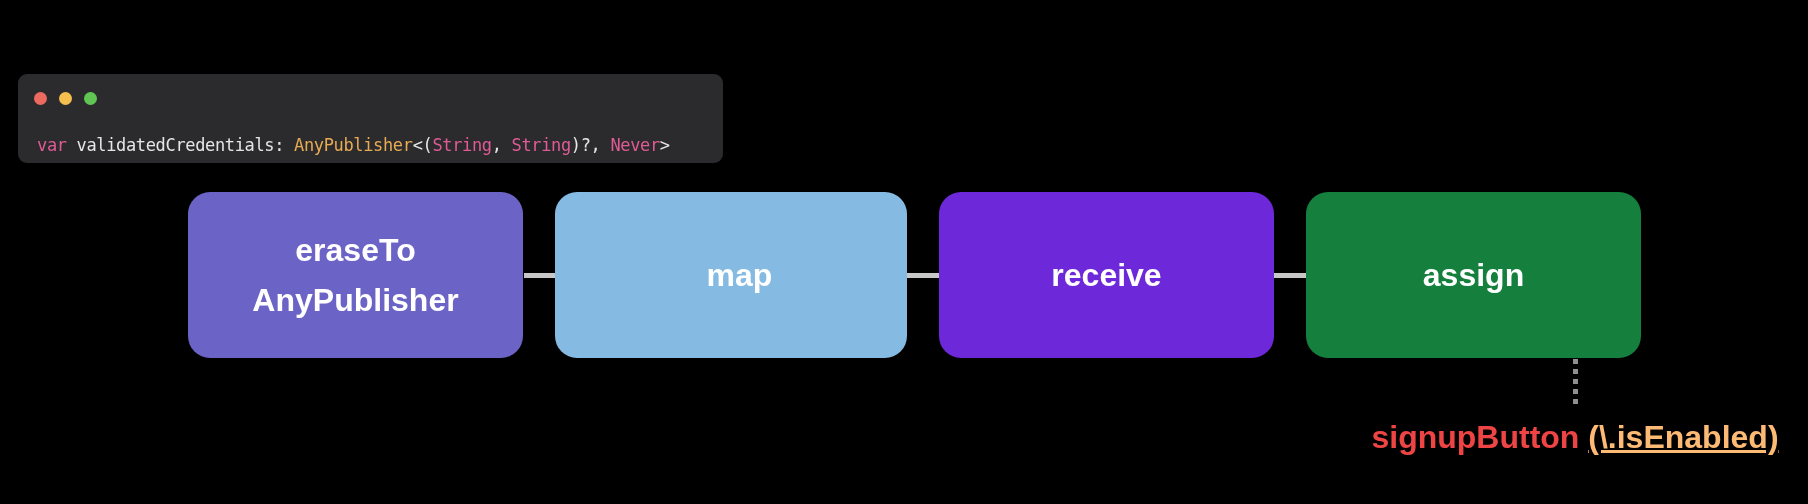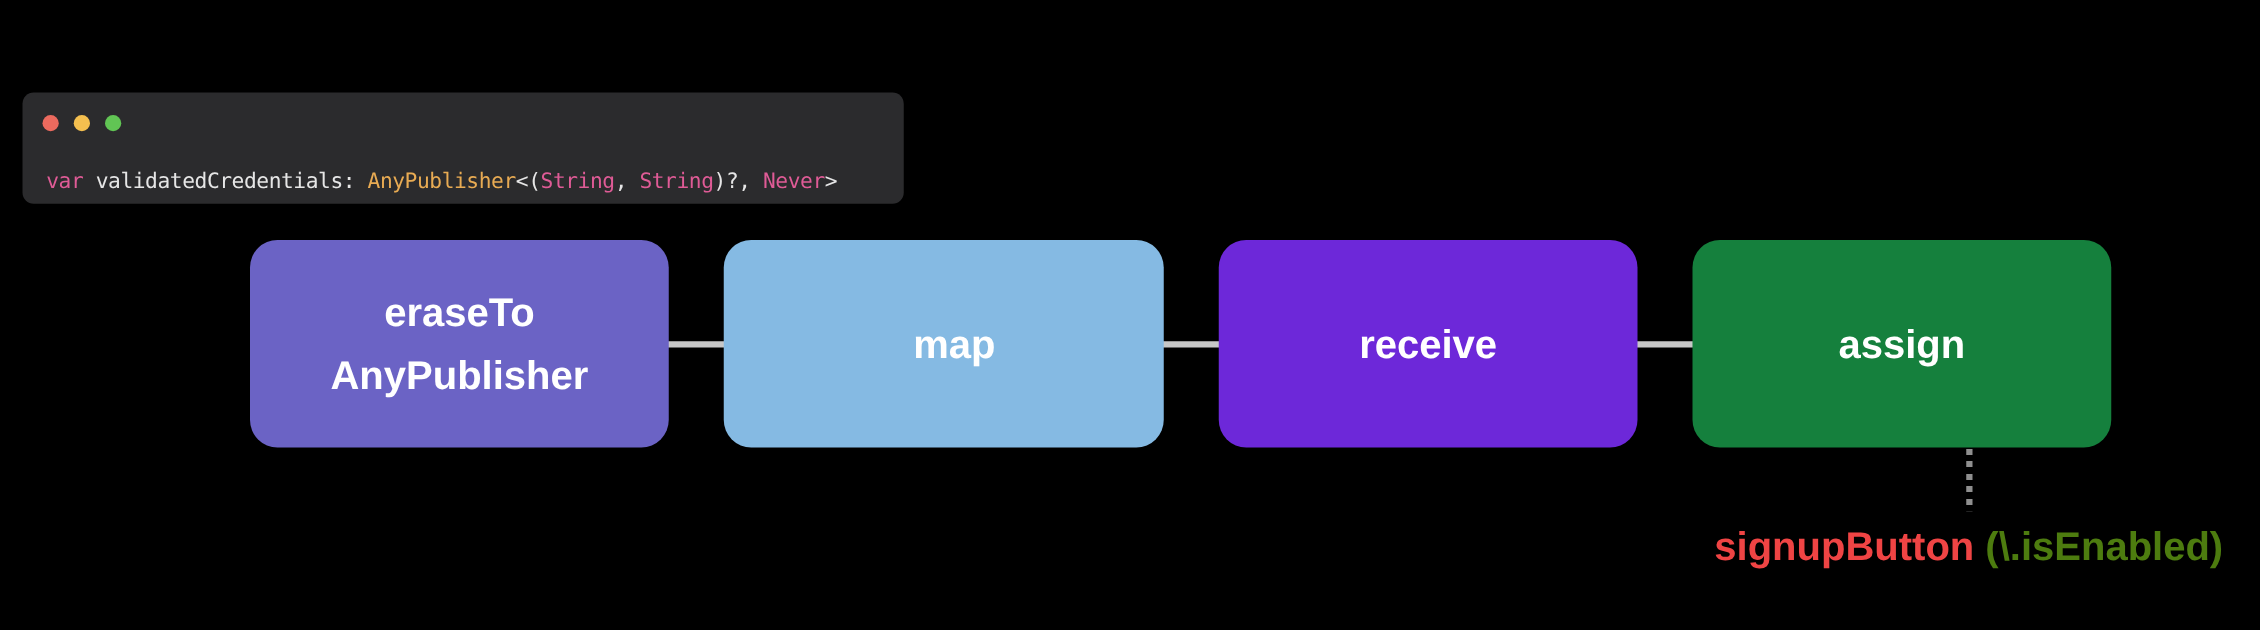--- a/index.html
+++ b/index.html
@@ -56,23 +56,22 @@
     top: 273px;
     width: 883px;
     height: 5px;
     z-index: 0;
   }
   .boxes {
     position: absolute;
     left: 188px;
     top: 192px;
     display: flex;
-    gap: 44px;
+    gap: 32px;
     z-index: 1;
-    margin-left: 12px;
   }
   .op-box {
     width: 335px;
     height: 166px;
     border-radius: 22px;
     display: flex;
     flex-direction: column;
     align-items: center;
     justify-content: center;
     text-align: center;
@@ -130,15 +129,15 @@
       <div class="op-box" style="background: #6d28d9;">
         <div class="op-line" style="color: rgb(255, 255, 255);">receive</div>
       </div>
       <div class="op-box" style="background: #15803d;">
         <div class="op-line" style="color: rgb(255, 255, 255);">assign</div>
       </div>
     </div>
 
   <div class="dotted-line" id="dotted-line" style="background: repeating-linear-gradient(rgb(143, 143, 143) 0px, rgb(143, 143, 143) 5px, transparent 5px, transparent 10px);"></div>
 
-  <div class="assign-label"><span id="label-plain" style="color: #ef4444;">signupButton </span><span id="label-keypath" style="color: #4d7c0f;">(\.isEnabled)</span></div>
+  <div class="assign-label"><span id="label-plain" style="color: #ef4444;">signupButton </span><span id="label-keypath" style="color: #fdba74; text-decoration: underline;">(\.isEnabled)</span></div>
 
 </div>
 
 </body></html>

